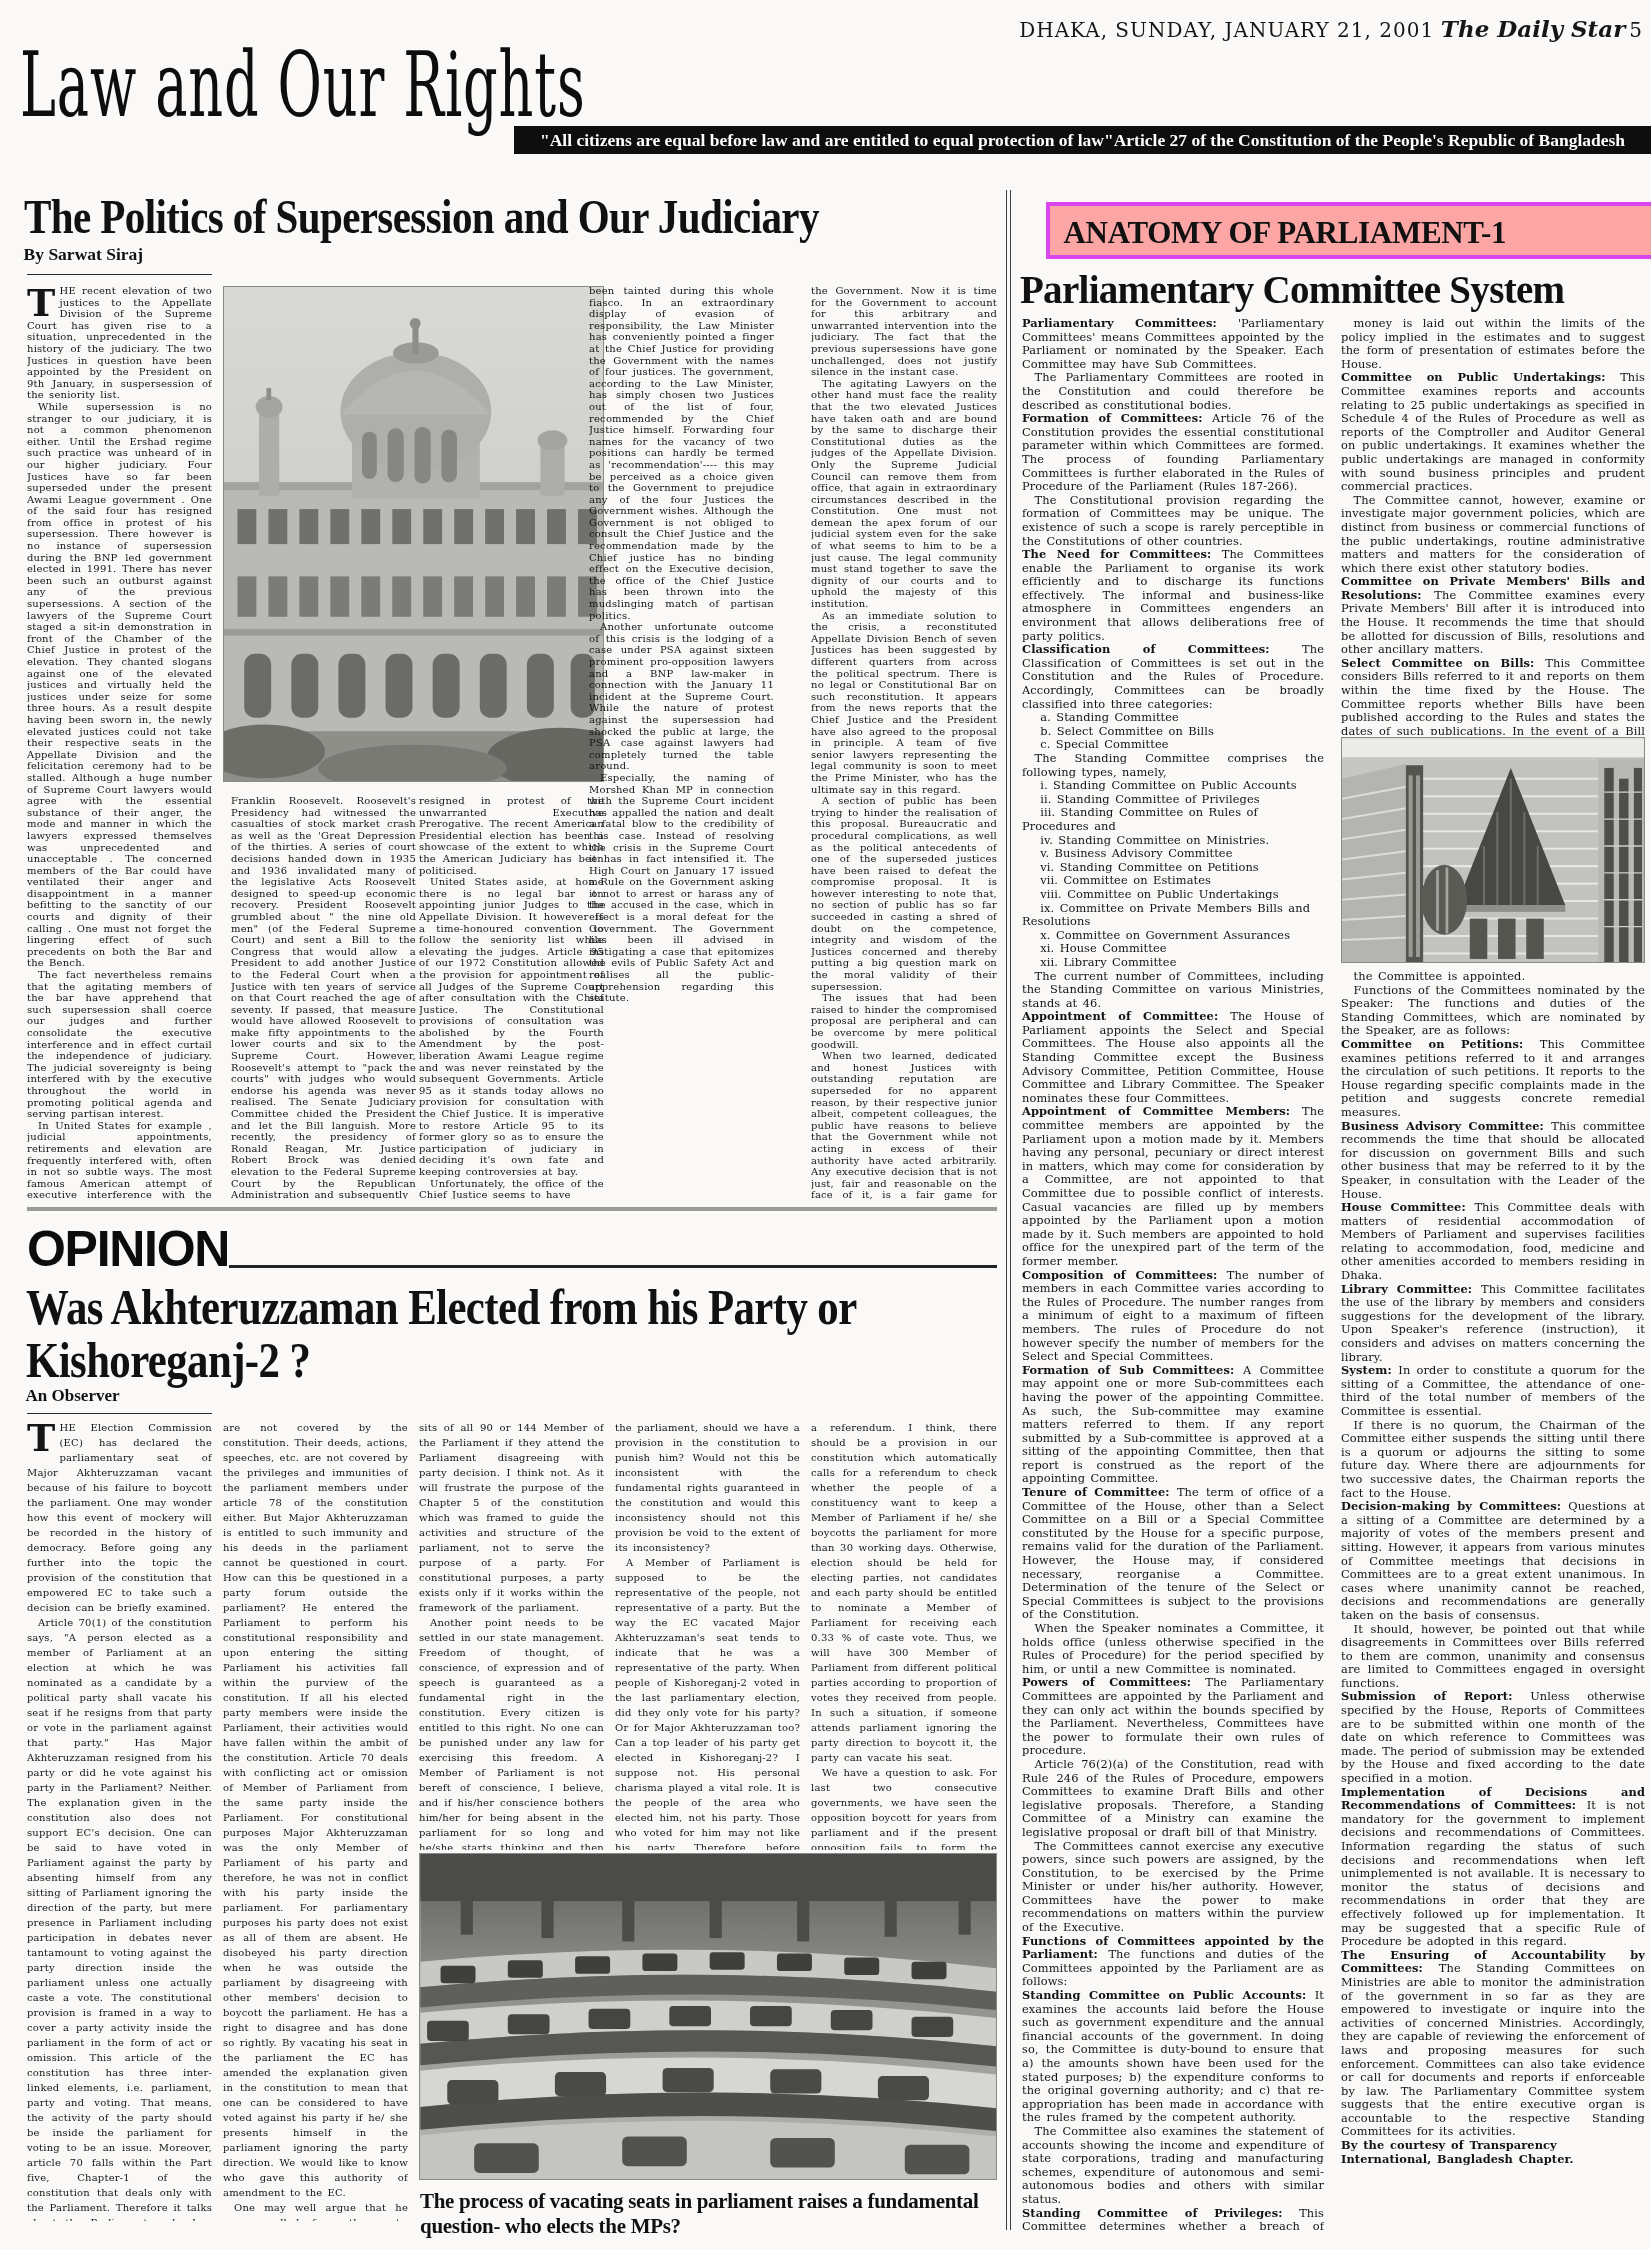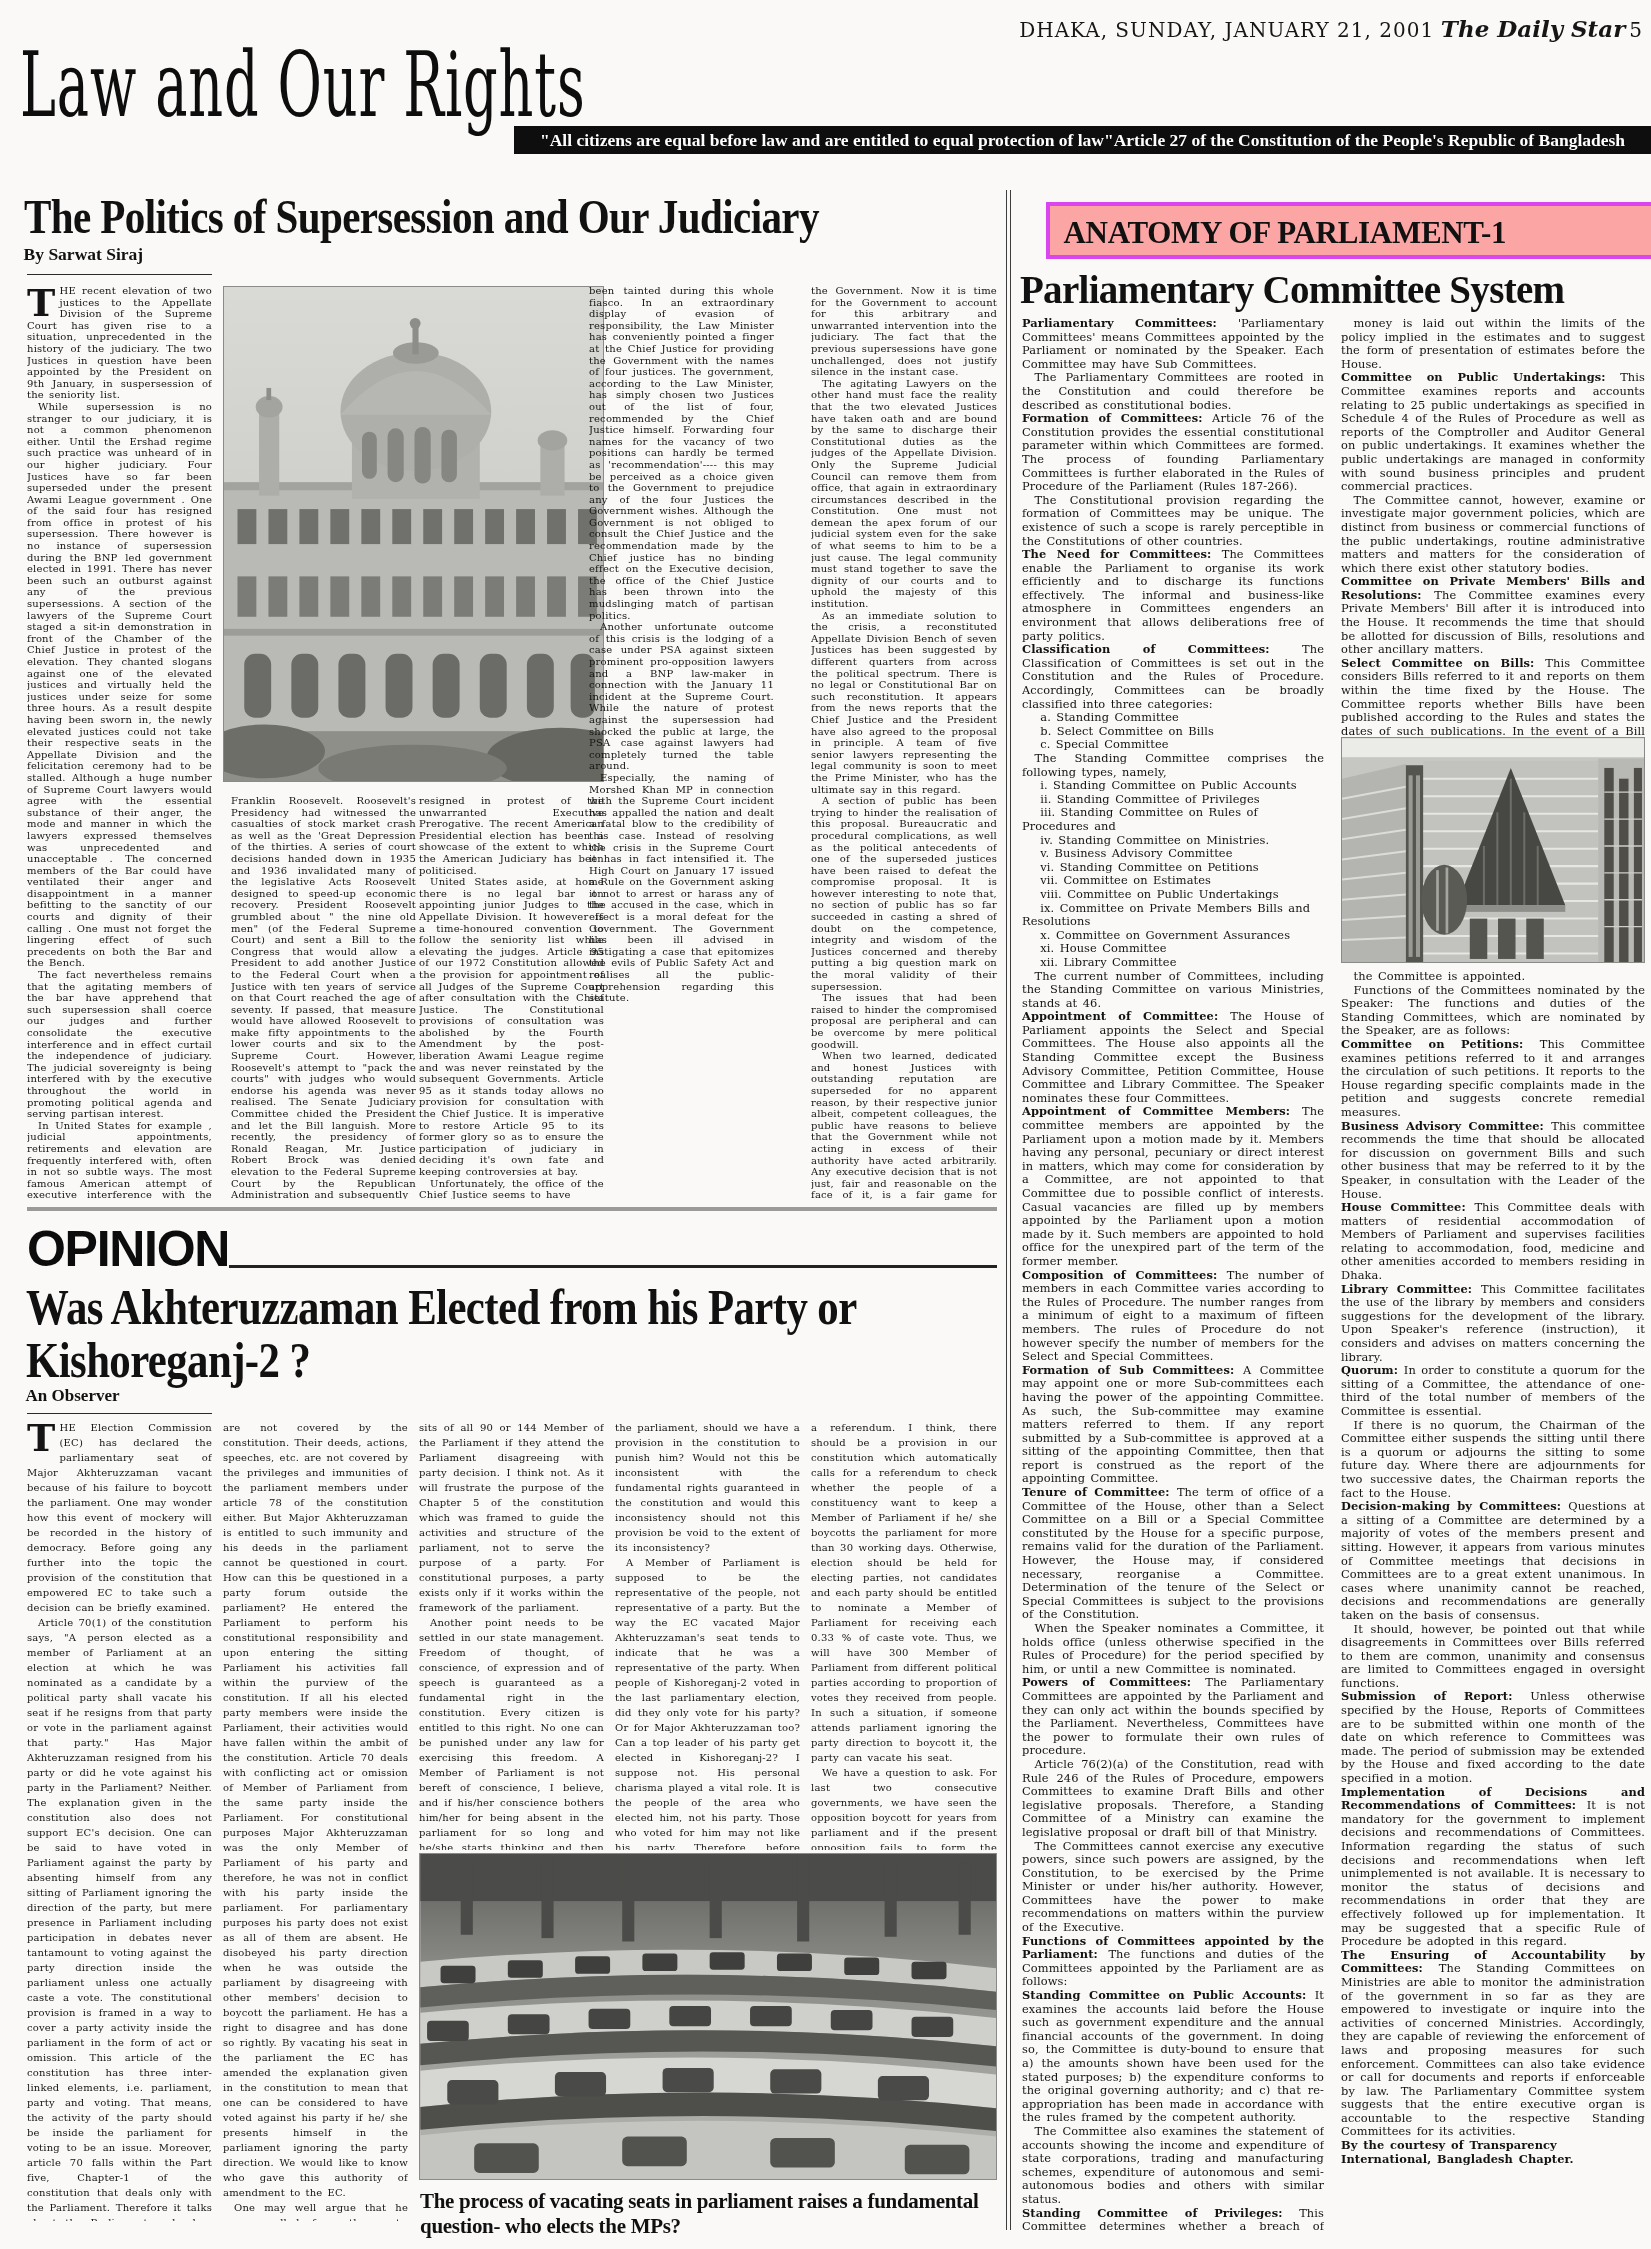--- a/index.html
+++ b/index.html
@@ -404,21 +404,21 @@
 </div>
 
 <div class="abs pcol" style="left:1341px;top:970px;width:304px;height:1263px;">
   <div>
       <p>the Committee is appointed.</p>
       <p>Functions of the Committees nominated by the Speaker: The functions and duties of the Standing Committees, which are nominated by the Speaker, are as follows:</p>
       <p class="ni"><b>Committee on Petitions: </b>This Committee examines petitions referred to it and arranges the circulation of such petitions. It reports to the House regarding specific complaints made in the petition and suggests concrete remedial measures.</p>
       <p class="ni"><b>Business Advisory Committee: </b>This committee recommends the time that should be allocated for discussion on government Bills and such other business that may be referred to it by the Speaker, in consultation with the Leader of the House.</p>
       <p class="ni"><b>House Committee: </b>This Committee deals with matters of residential accommodation of Members of Parliament and supervises facilities relating to accommodation, food, medicine and other amenities accorded to members residing in Dhaka.</p>
       <p class="ni"><b>Library Committee: </b>This Committee facilitates the use of the library by members and considers suggestions for the development of the library. Upon Speaker's  reference (instruction), it considers and advises on matters concerning the library.</p>
-      <p class="ni"><b>Quorum: </b>In order to constitute a quorum for the sitting of a Committee, the attendance of one-third of the total number of members  of the Committee is essential.</p>
+      <p class="ni"><b>System: </b>In order to constitute a quorum for the sitting of a Committee, the attendance of one-third of the total number of members  of the Committee is essential.</p>
       <p>If there is no quorum, the Chairman of the Committee either suspends the sitting until there is a quorum or adjourns the sitting to some future day. Where there are  adjournments for two successive dates, the Chairman reports the fact to the House.</p>
       <p class="ni"><b>Decision-making by Committees: </b>Questions  at a sitting  of a Committee are determined by a majority of votes of the members present and sitting. However, it appears from various  minutes of Committee meetings that decisions in Committees are to a great extent unanimous. In cases where unanimity cannot  be reached, decisions and recommendations are generally taken on the basis of consensus.</p>
       <p>It should, however, be pointed out that while disagreements in Committees over Bills referred to them are common, unanimity  and consensus are limited to Committees engaged in oversight functions.</p>
       <p class="ni"><b>Submission of Report: </b>Unless otherwise  specified by the House, Reports of Committees are to be submitted within one month of the date on which reference to Committees was made. The period of submission may be extended by the House and fixed according to the date specified in a motion.</p>
       <p class="ni"><b>Implementation of Decisions and Recommendations of Committees: </b>It is not mandatory for the government to  implement decisions and recommendations of Committees. Information regarding the status of such decisions and recommendations when left unimplemented is not available. It is necessary to monitor the status of decisions and recommendations in order that they are effectively followed  up for implementation. It may be suggested  that a specific   Rule of Procedure  be adopted in this regard.</p>
       <p class="ni"><b>The Ensuring of Accountability by Committees: </b>The Standing Committees  on Ministries are able to monitor the administration of the government in so far as they are empowered  to investigate or inquire into the activities of concerned Ministries. Accordingly, they are capable of reviewing the enforcement  of laws and proposing measures for such enforcement. Committees can also take evidence or call for documents and reports if enforceable by law. The Parliamentary Committee system suggests  that the entire executive organ is accountable to the respective Standing  Committees for its activities.</p>
     </div>
   <p class="credit">By the courtesy of Transparency International, Bangladesh Chapter.</p>
 </div>
 

